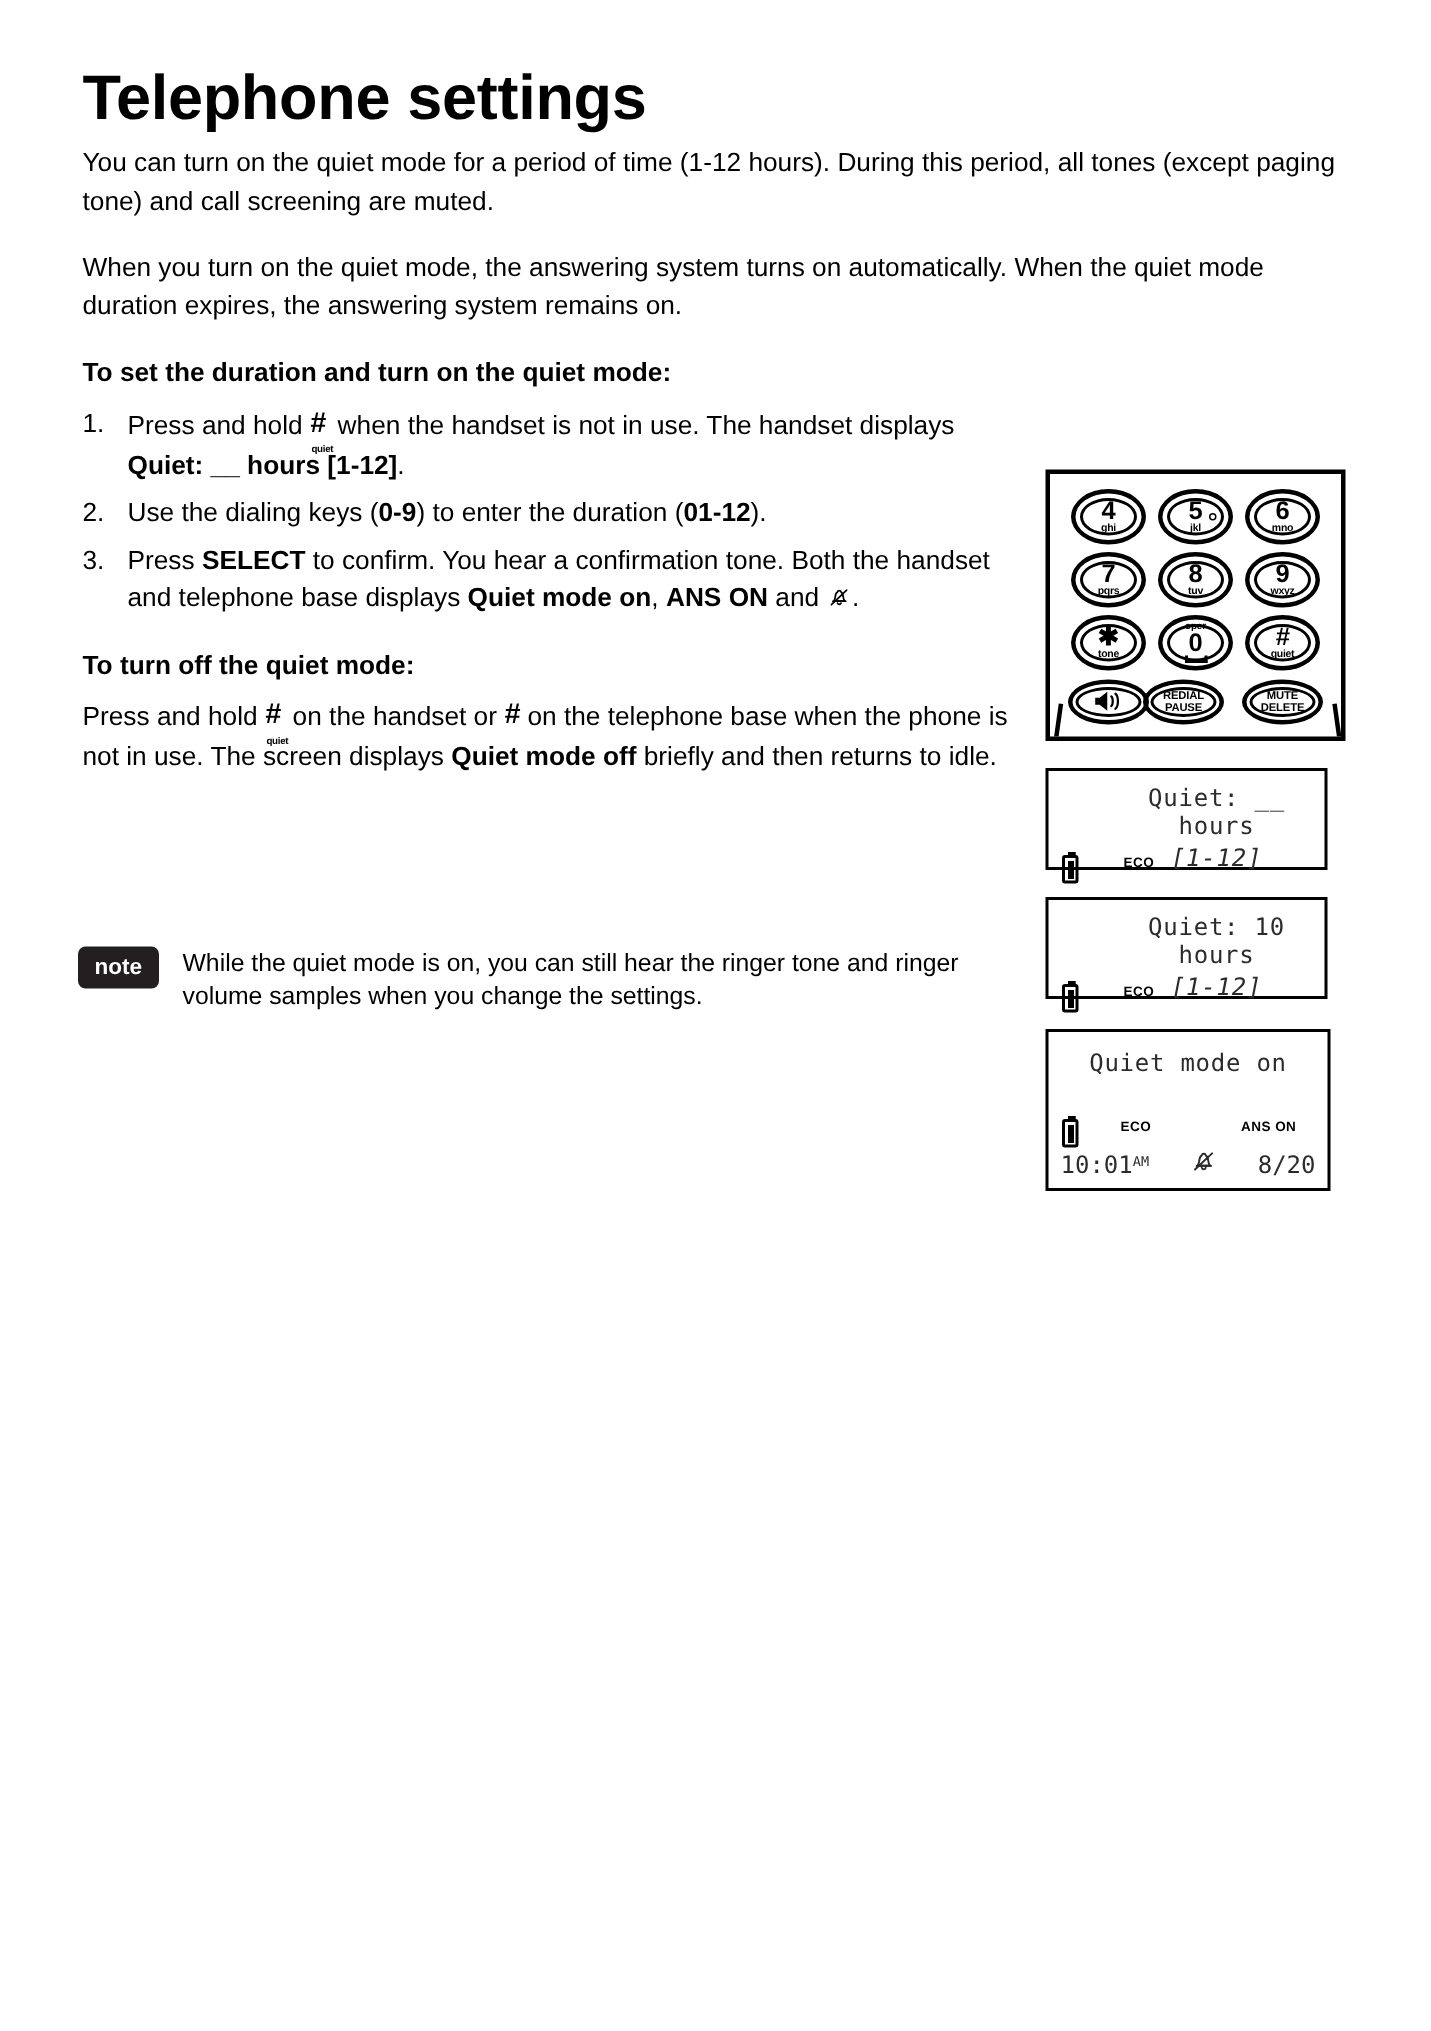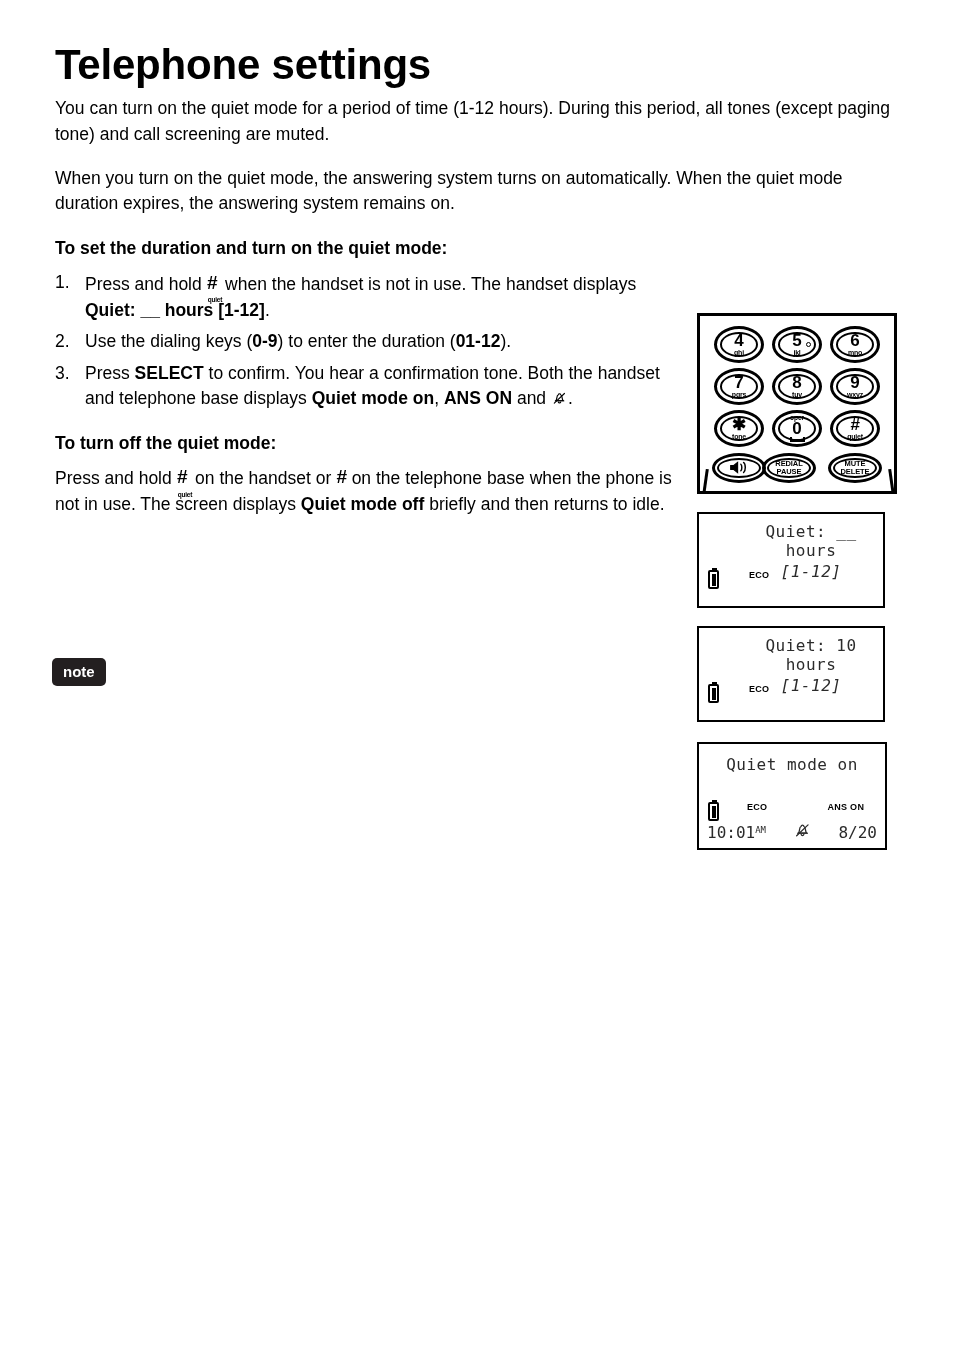--- a/index.html
+++ b/index.html
@@ -114,21 +114,21 @@
     font-size: 17.5px;
     line-height: 1.47;
     margin: 0;
     width: 640px;
   }
 
   
   .note-block {
     position: absolute;
     left: 52px;
-    top: 658px;
+    top: 631px;
     width: 620px;
     display: flex;
     align-items: flex-start;
   }
   .note-badge {
     background: #231f20;
     color: #ffffff;
     font-weight: bold;
     font-size: 15px;
     border-radius: 5px;
@@ -260,21 +260,21 @@
 
   
   .lcd {
     position: relative;
     border: 2.5px solid #000;
     background: #fff;
     box-sizing: border-box;
     width: 188px;
     font-family: "DejaVu Sans Mono", monospace;
   }
-  .lcd-1, .lcd-2 { height: 96px; margin-top: 18px; padding-left: 40px; }
+  .lcd-1, .lcd-2 { height: 68px; margin-top: 18px; padding-left: 40px; }
   .lcd-3 { height: 108px; margin-top: 20px; width: 190px; }
 
   .lcd-line {
     font-size: 16px;
     letter-spacing: 0.5px;
     line-height: 1.18;
     text-align: center;
     color: #2b2b2b;
   }
   .lcd-l1 { margin-top: 9px; }
@@ -415,20 +415,21 @@
       <span>on the handset or</span>
       <span class="hashplain">#</span>
       <span>on the telephone base when the phone is not in use. The screen displays</span>
       <span class="b">Quiet mode off</span>
       <span>briefly and then returns to idle.</span>
     </p>
   </div>
 
   <div class="note-block">
     <div class="note-badge">note</div>
+    <div class="note-text">While the quiet mode is on, you can still hear the ringer tone and ringer volume samples when you change the settings.</div>
   </div>
 
   <div class="right-col">
 
     <div class="keypad-frame">
       <div class="keypad-inner">
 
         <div class="key" style="left:14px; top:10px;">
           <span class="ring"></span>
           <span class="digit">4</span>

